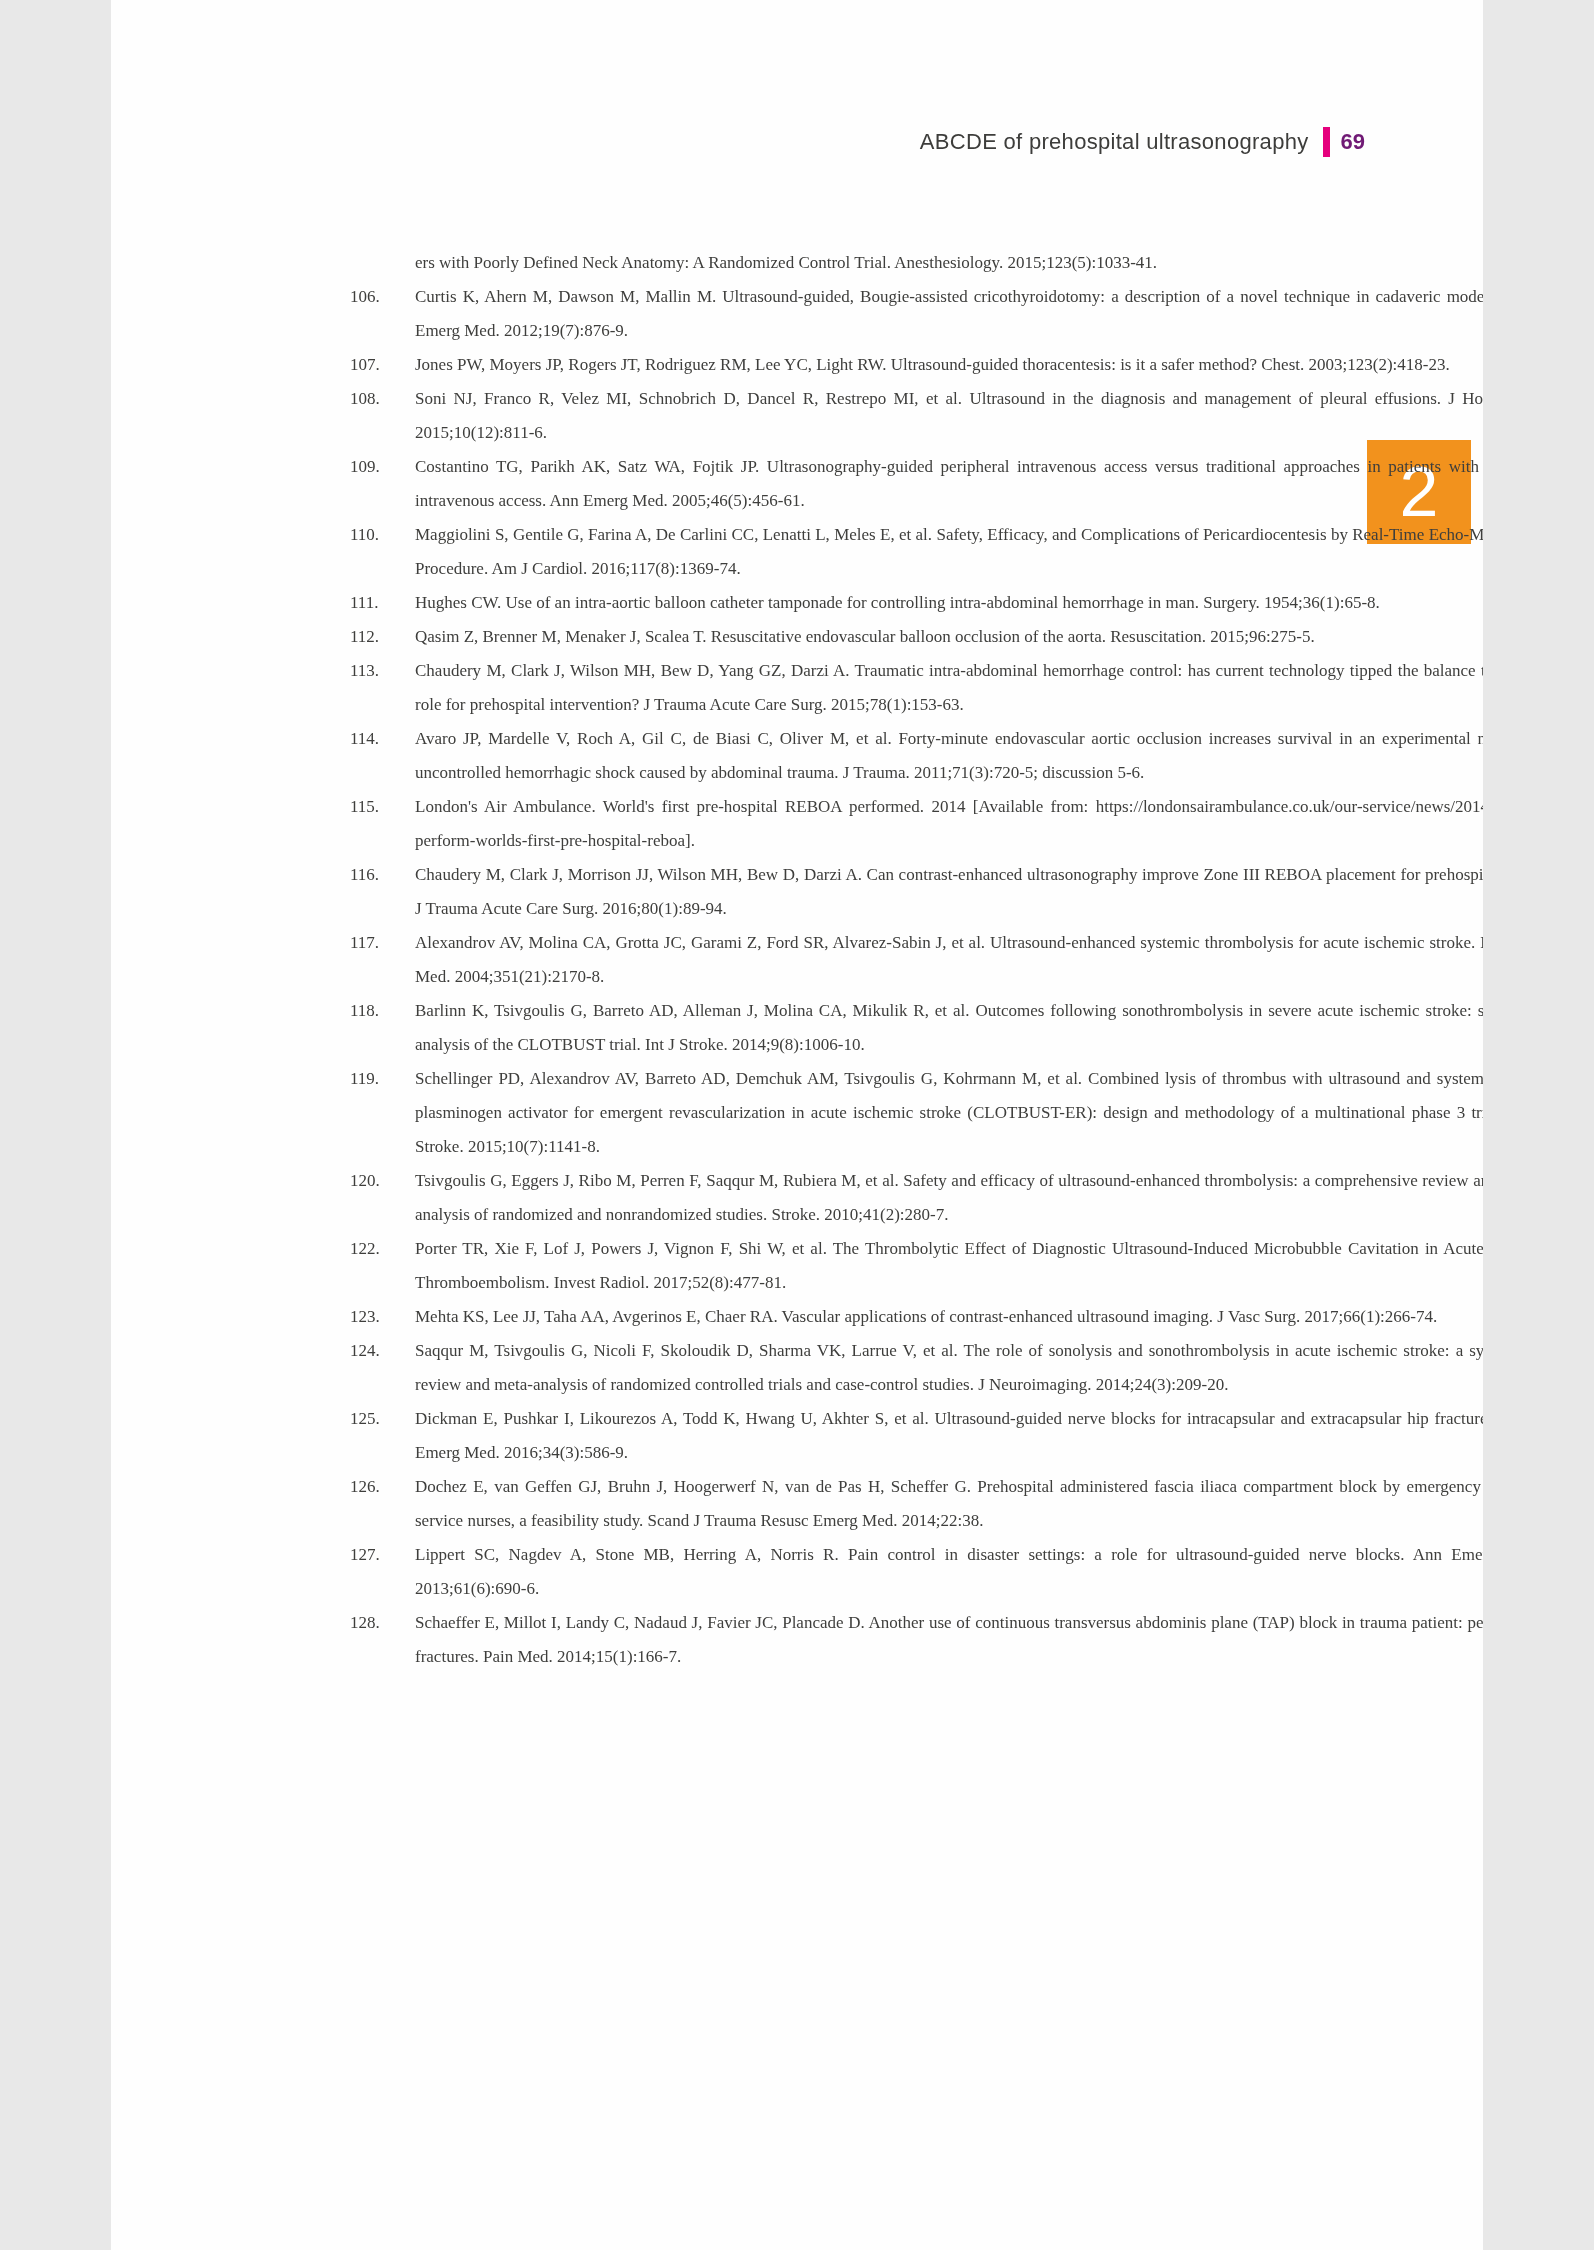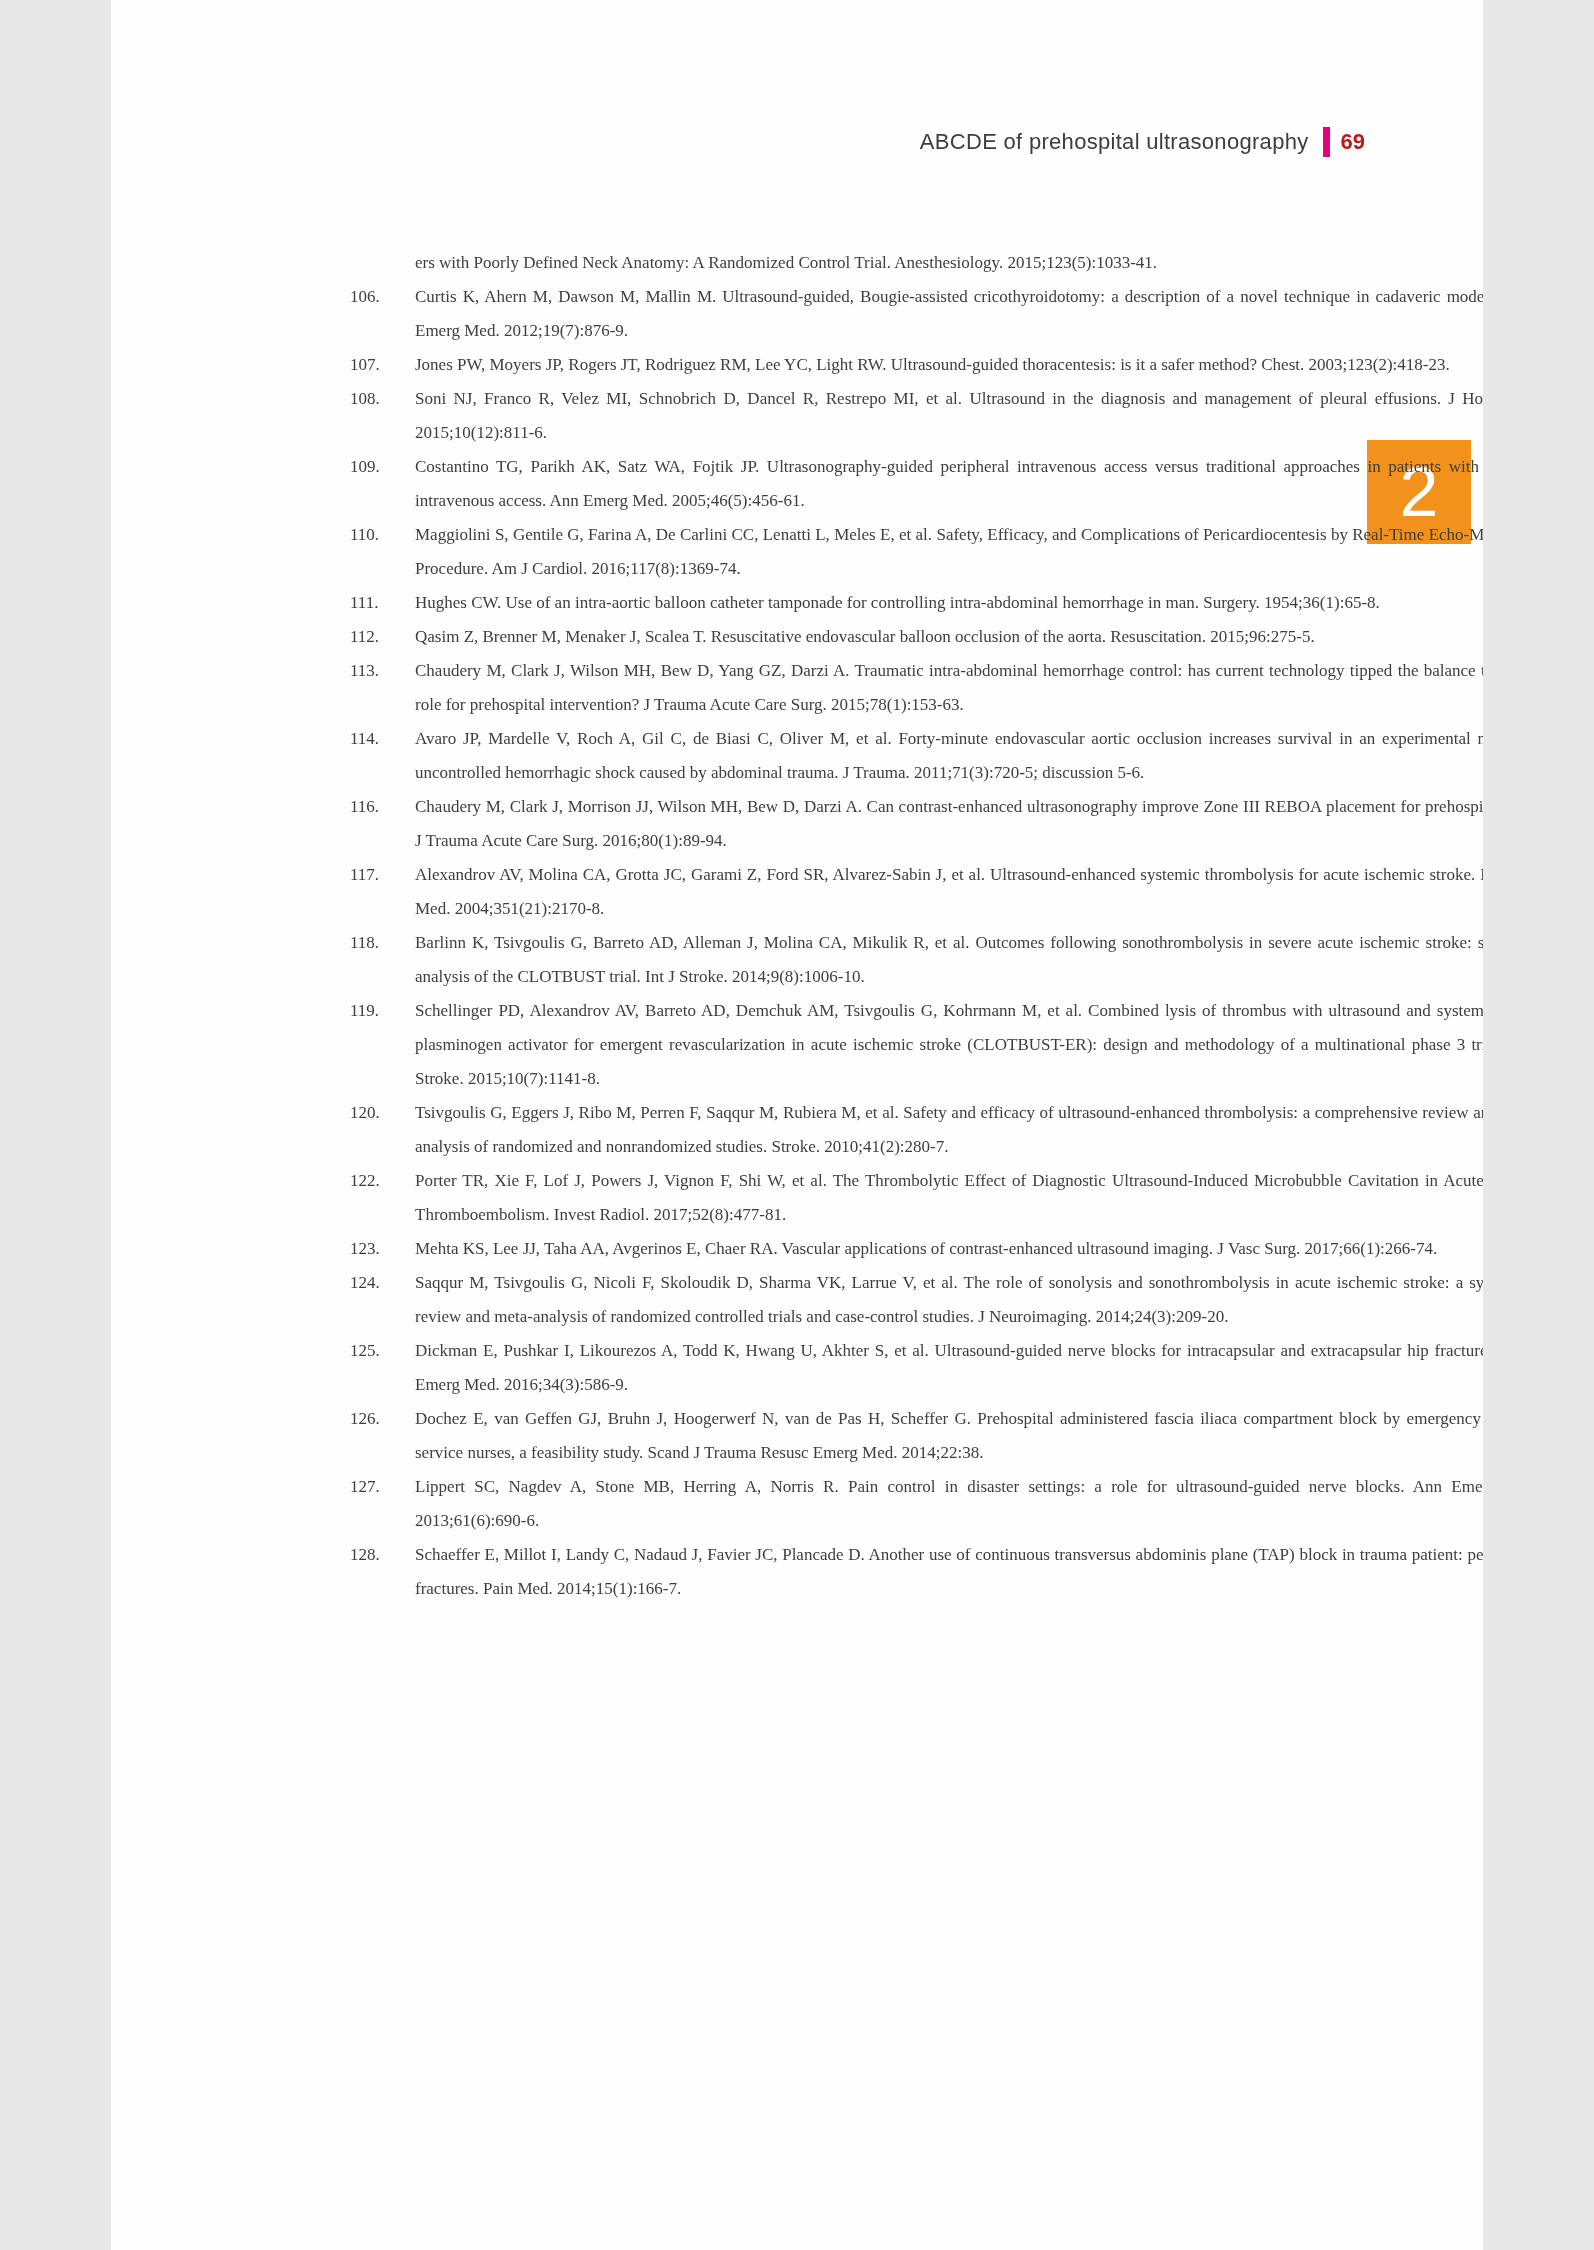--- a/index.html
+++ b/index.html
@@ -26,21 +26,21 @@
     color: #3d3d3b;
     white-space: nowrap;
   }
   .running-title { letter-spacing: 0.3px; }
   .header-vbar {
     width: 7px;
     height: 30px;
     background: var(--accent-pink, #e5007d);
     margin: 0 11px 0 14px;
   }
-  .page-number { font-weight: 700; color: #b91c1c; }
+  .page-number { font-weight: 700; color: #701a75; }
 
   
   .chapter-tab {
     position: absolute;
     top: 440px;
     right: 12px;
     width: 104px;
     height: 104px;
     background: var(--accent-orange, #f2921d);
     color: #ffffff;
@@ -136,20 +136,24 @@
   <div class="ref-row">
     <span class="ref-num">113.</span>
     <span class="ref-text">Chaudery M, Clark J, Wilson MH, Bew D, Yang GZ, Darzi A. Traumatic intra-abdominal hemorrhage control: has current technology tipped the balance toward a role for prehospital intervention? J Trauma Acute Care Surg. 2015;78(1):153-63.</span>
   </div>
 
   <div class="ref-row">
     <span class="ref-num">114.</span>
     <span class="ref-text">Avaro JP, Mardelle V, Roch A, Gil C, de Biasi C, Oliver M, et al. Forty-minute endovascular aortic occlusion increases survival in an experimental model of uncontrolled hemorrhagic shock caused by abdominal trauma. J Trauma. 2011;71(3):720-5; discussion 5-6.</span>
   </div>
 
+  <div class="ref-row">
+    <span class="ref-num">115.</span>
+    <span class="ref-text">London's Air Ambulance. World's first pre-hospital REBOA performed. 2014 [Available from: https://londonsairambulance.co.uk/our-service/news/2014/06/we-perform-worlds-first-pre-hospital-reboa].</span>
+  </div>
 
   <div class="ref-row">
     <span class="ref-num">116.</span>
     <span class="ref-text">Chaudery M, Clark J, Morrison JJ, Wilson MH, Bew D, Darzi A. Can contrast-enhanced ultrasonography improve Zone III REBOA placement for prehospital care? J Trauma Acute Care Surg. 2016;80(1):89-94.</span>
   </div>
 
   <div class="ref-row">
     <span class="ref-num">117.</span>
     <span class="ref-text">Alexandrov AV, Molina CA, Grotta JC, Garami Z, Ford SR, Alvarez-Sabin J, et al. Ultrasound-enhanced systemic thrombolysis for acute ischemic stroke. N Engl J Med. 2004;351(21):2170-8.</span>
   </div>

